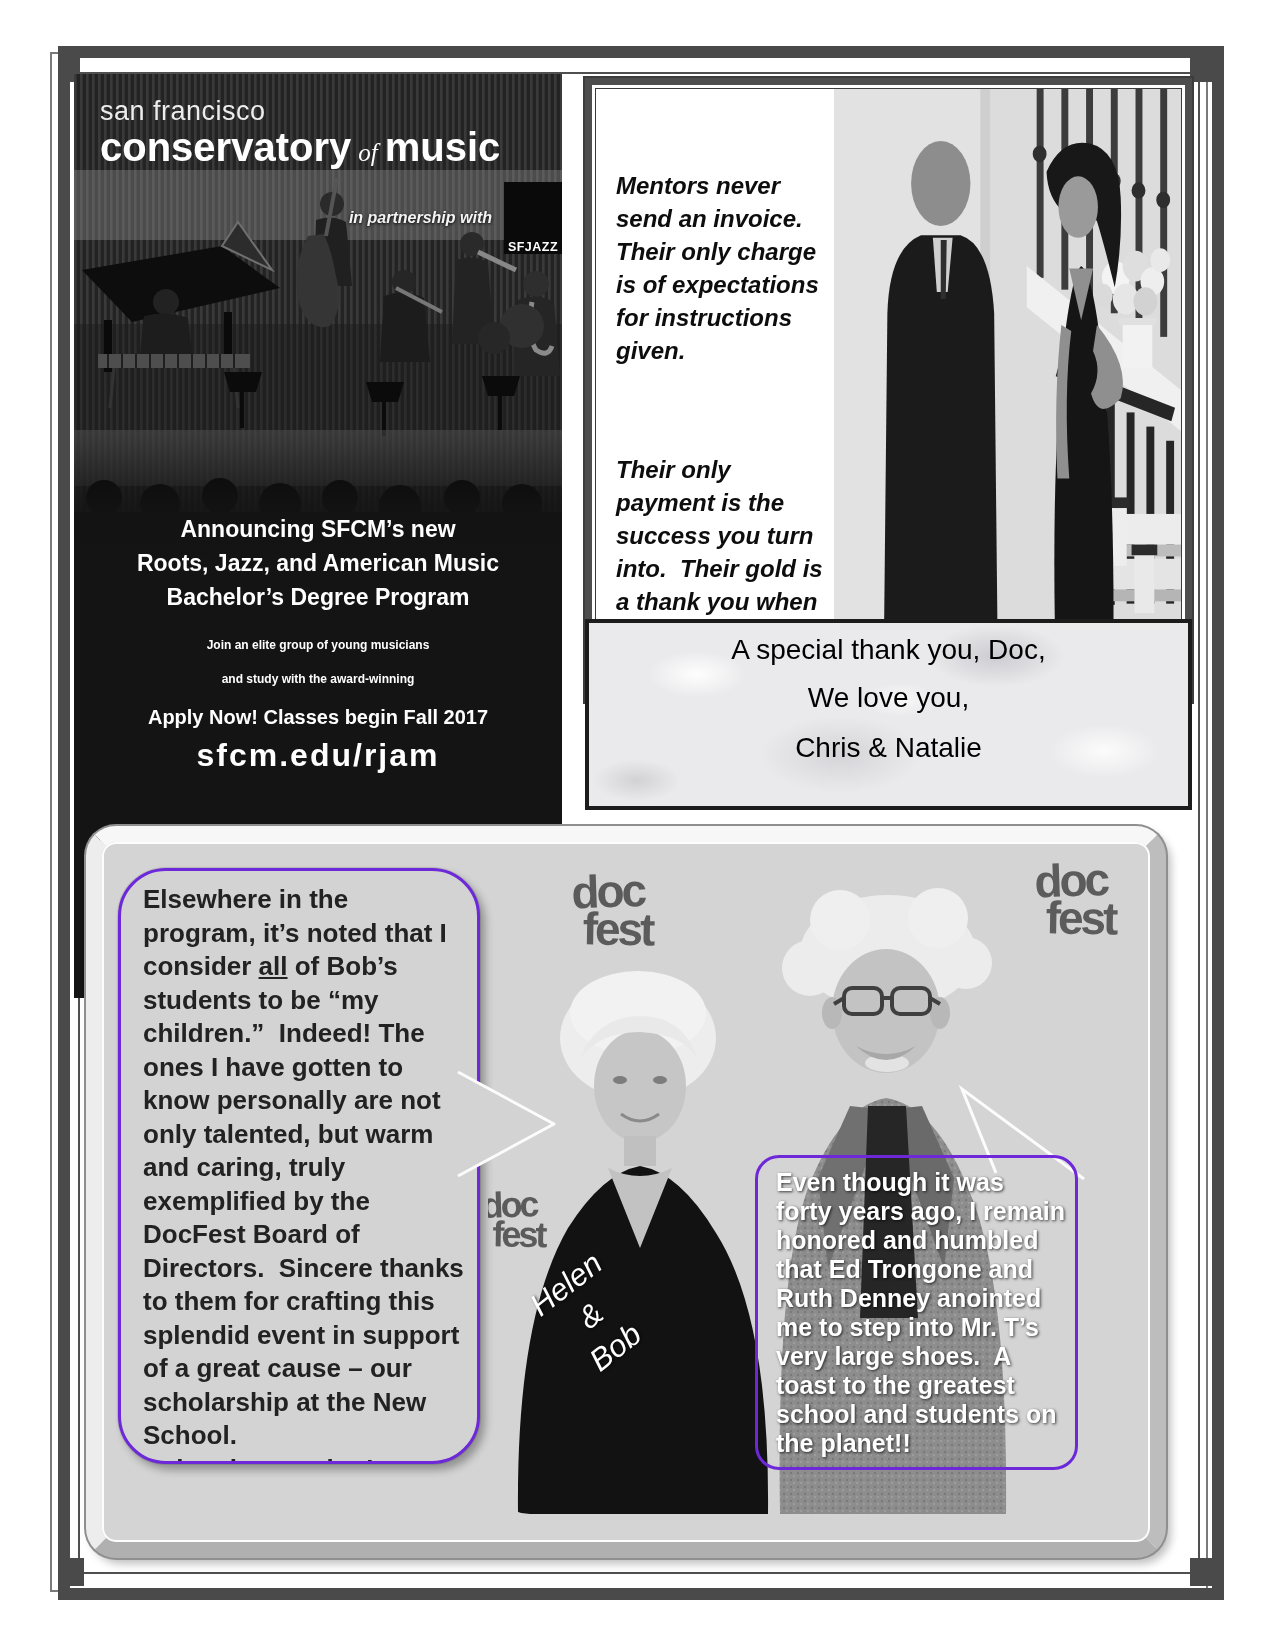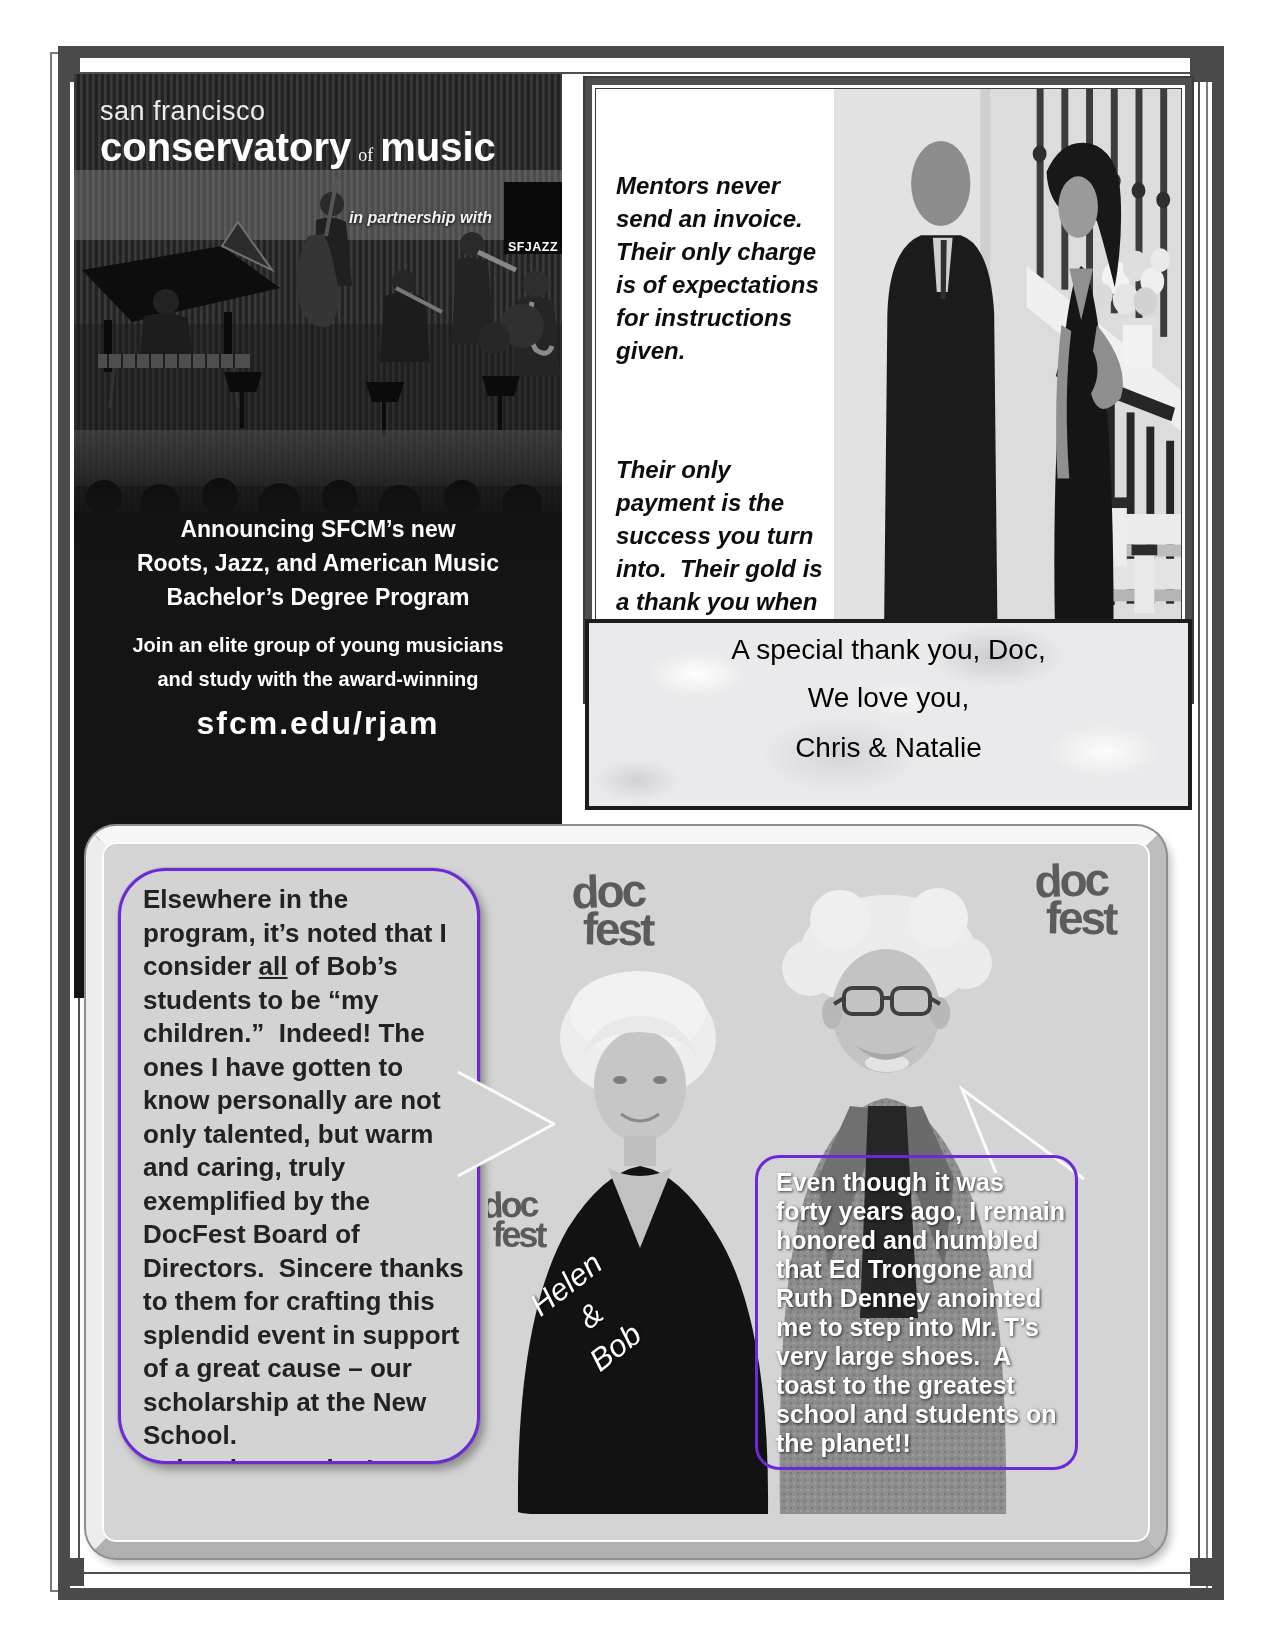--- a/index.html
+++ b/index.html
@@ -15,29 +15,29 @@
   .step-tr{left:1190px;top:56px;width:26px;height:26px;}
   .step-bl{left:58px;top:1558px;width:26px;height:28px;}
   .step-br{left:1190px;top:1558px;width:26px;height:28px;}
 
   
   .sfcm-ad{left:74px;top:74px;width:488px;height:924px;background:#141414;overflow:hidden;}
   .ad-photo{position:absolute;left:0;top:0;width:488px;height:492px;z-index:0;}
   .ad-brand{position:absolute;left:26px;top:22px;z-index:2;}
   .brand-line1{font-size:27px;color:#ededed;letter-spacing:.5px;line-height:30px;}
   .brand-line2{font-size:40px;font-weight:bold;color:#fff;line-height:42px;white-space:nowrap;}
-  .brand-of{font-size:18px;font-weight:normal;font-family:"Liberation Serif",serif;margin:12px 7px;}
+  .brand-of{font-size:25px;font-style:italic;font-weight:normal;font-family:"Liberation Serif",serif;margin:12px 7px;}
   .ad-partner{position:absolute;top:108px;right:0;display:flex;align-items:center;gap:12px;z-index:2;}
   .partner-label{font-style:italic;font-weight:bold;font-size:16px;color:#f4f4f4;text-shadow:0 1px 3px #000;}
   .sfjazz-box{width:58px;height:72px;background:#0a0a0a;display:flex;align-items:flex-end;justify-content:center;
               box-sizing:border-box;}
   .sfjazz-box span{color:#fff;font-weight:bold;font-size:12.5px;letter-spacing:.5px;}
   .ad-copy{position:absolute;left:0;top:438px;width:100%;text-align:center;color:#fff;z-index:2;}
   .ad-announce{font-size:23px;font-weight:bold;line-height:34px;margin-bottom:14px;}
-  .ad-pitch{font-size:20px;line-height:34px;margin-bottom:10px;}
+  .ad-pitch{font-size:12px;line-height:34px;margin-bottom:10px;}
   .ad-pitch .b,.ad-pitch .l{font-weight:bold;}
   .ad-pitch .n{font-weight:normal;}
   .ad-apply{font-size:20px;font-weight:bold;line-height:22px;margin-bottom:10px;}
   .ad-url{font-size:32px;font-weight:bold;letter-spacing:2px;line-height:34px;}
 
   
   .mentor-box{left:585px;top:78px;width:607px;height:624px;background:#fff;
               border:7px solid #4d4d4d;box-shadow:0 0 0 2px #3c3c3c;}
   .mentor-content{position:absolute;inset:3px;border:1px solid #3c3c3c;display:flex;overflow:hidden;}
   .mentor-text{width:238px;box-sizing:border-box;padding:14px 10px 8px 20px;font-weight:bold;font-style:italic;
@@ -205,20 +205,21 @@
     <div class="ad-copy">
       <div class="ad-announce">
         <div>Announcing SFCM’s new</div>
         <div>Roots, Jazz, and American Music</div>
         <div>Bachelor’s Degree Program</div>
       </div>
       <div class="ad-pitch">
         <div class="l">Join an elite group of young musicians</div>
         <div class="l">and study with the award-winning</div>
       </div>
+      <div class="ad-apply">Apply Now! Classes begin Fall 2017</div>
       <div class="ad-url">sfcm.edu/rjam</div>
     </div>
   </section>
 
   <section class="abs mentor-box">
     <div class="mentor-content">
       <div class="mentor-text">
         <p>Mentors never send an invoice. Their only charge is of expectations for instructions given.</p>
         <p>Their only payment is the success you turn into.  Their gold is a thank you when mentioning their name.</p>
         

